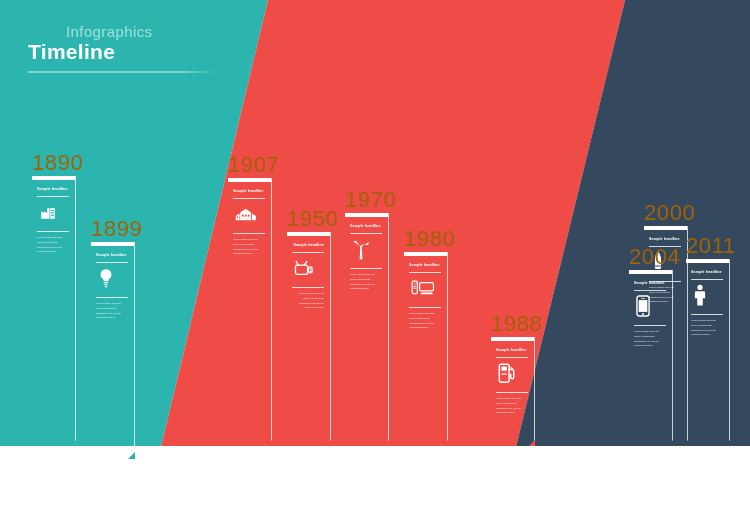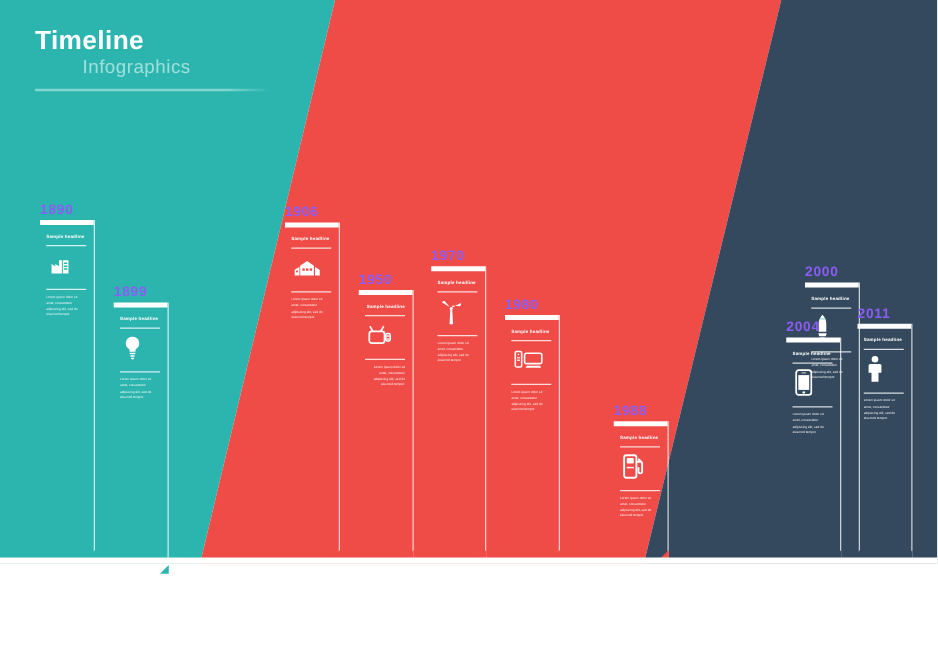--- a/index.html
+++ b/index.html
@@ -35,21 +35,21 @@
   #baseline{
     position:absolute;left:0;top:446px;width:750px;height:5px;
     background:#ffffff;
   }
 
   
   .card{position:absolute;}
   .card .year{
     position:absolute;left:0;bottom:100%;
     margin-bottom:2px;
-    font-size:11px;font-weight:bold;color:#8b5cf6;
+    font-size:22px;font-weight:normal;color:#a16207;
     letter-spacing:.6px;white-space:nowrap;
     line-height:1;
   }
   .card .col{
     position:relative;
     height:100%;
     box-sizing:border-box;
     border-right:1.2px solid rgba(255,255,255,.75);
   }
   .card .topbar{
@@ -110,22 +110,22 @@
 
   <div class="band">
     <svg width="750" height="451" viewBox="0 0 750 451">
       <polygon points="0,0 268,0 160,451 0,451" fill="#2CB5AE"></polygon>
       <polygon points="268,0 625,0 515,451 160,451" fill="#EF4B47"></polygon>
       <polygon points="625,0 750,0 750,451 515,451" fill="#35495E"></polygon>
     </svg>
   </div>
 
   <div id="header">
+    <div id="title-sub">Infographics</div>
     <div id="title-main">Timeline</div>
-    <div id="title-sub">Infographics</div>
     <div id="title-rule"></div>
   </div>
 
   <div id="cards">
       <div class="card" style="left: 32px; top: 176px; width: 44px; height: 271px;">
         <div class="year">1890</div>
         <div class="col">
           <div class="topbar"></div>
           <div class="inner">
             <div class="headline">Sample headline</div>
@@ -156,21 +156,21 @@
                 <path fill="#fff" d="M10 26.3h4a2 2 0 0 1-4 0z"></path>
               </svg>
             </div>
             <div class="rule"></div>
             <div class="body">Lorem ipsum dolor sit amet, consectetur adipiscing elit, sed do eiusmod tempor.</div>
           </div>
           <div class="notch" style="border-bottom-color: rgb(44, 181, 174);"></div>
         </div>
       </div>
       <div class="card" style="left: 228px; top: 178px; width: 44px; height: 269px;">
-        <div class="year">1906</div>
+        <div class="year">1907</div>
         <div class="col">
           <div class="topbar"></div>
           <div class="inner">
             <div class="headline">Sample headline</div>
             <div class="rule"></div>
             <div class="icon">
               <svg width="22" height="15" viewBox="0 0 30 20">
                 <path fill="#fff" d="M14.5 2.2 7 7.4V18h15V7.4l-7.5-5.2z"></path>
                 <path fill="#fff" d="M5.8 8.8 1 11.9V18h5.2V8.8z"></path>
                 <path fill="#fff" d="M23.2 8.8 28.4 12V18h-5.2V8.8z"></path>

